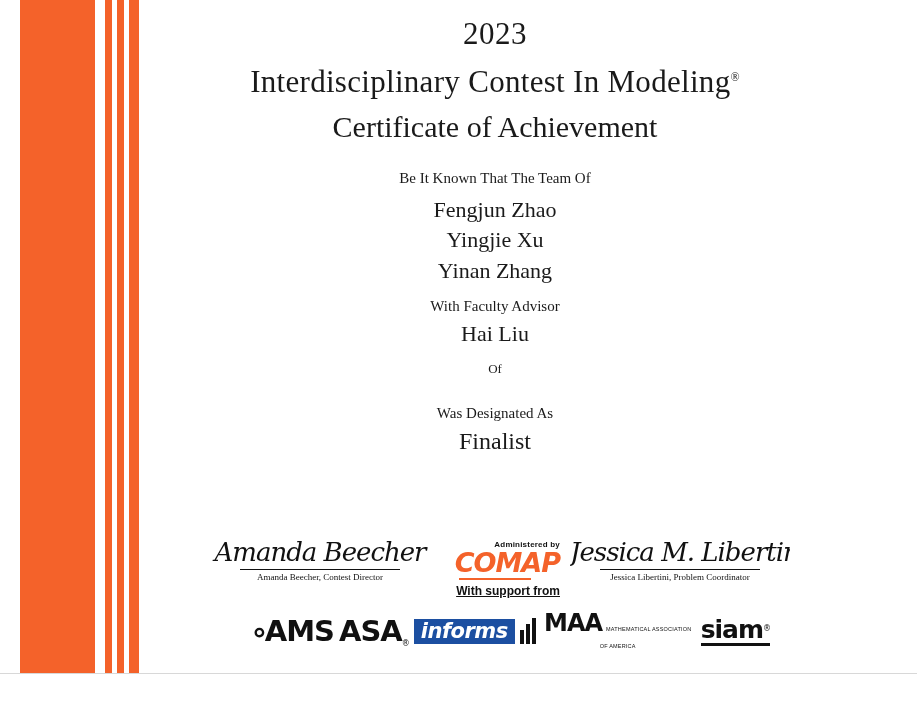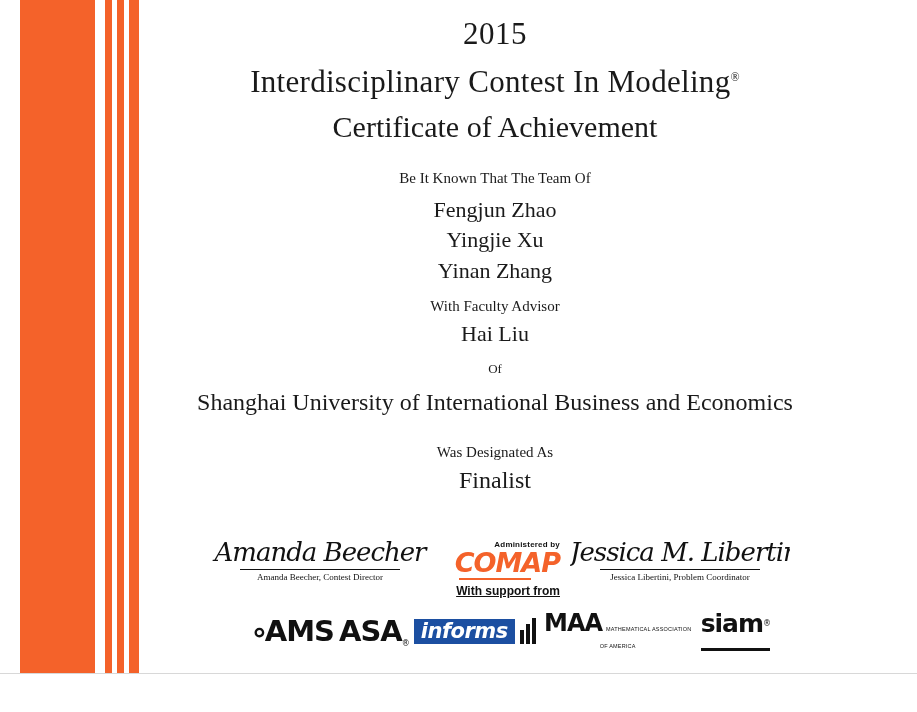--- a/index.html
+++ b/index.html
@@ -267,21 +267,21 @@
     font-size: 5.5px;
     letter-spacing: 0.2px;
     margin-top: 1px;
   }
   .logo-siam {
     font-family: "DejaVu Sans", sans-serif;
     font-weight: bold;
     font-size: 25px;
     letter-spacing: -1px;
     border-bottom: 3px solid #111;
-    padding-bottom: 12px;
+    padding-bottom: 1px;
     line-height: 1;
   }
   .logo-siam .reg-sm {
     font-size: 8px;
     vertical-align: super;
     font-weight: normal;
   }
 
   
   .page-bottom {
@@ -299,39 +299,38 @@
 
 <div class="certificate">
 
   <div class="bar bar-wide"></div>
   <div class="bar bar-thin1"></div>
   <div class="bar bar-thin2"></div>
   <div class="bar bar-thin3"></div>
 
   <div class="content">
 
-    <div class="year">2015</div>
+    <div class="year">2023</div>
 
     <div class="contest-title">
       <span>Interdisciplinary Contest In Modeling</span><span class="reg">®</span>
     </div>
 
     <div class="cert-title">Certificate of Achievement</div>
 
     <div class="small-line">Be It Known That The Team Of</div>
 
     <div class="team-name first">Fengjun Zhao</div>
     <div class="team-name">Yingjie Xu</div>
     <div class="team-name">Yinan Zhang</div>
 
     <div class="small-line tight">With Faculty Advisor</div>
     <div class="advisor-name">Hai Liu</div>
 
     <div class="of-line">Of</div>
-    <div class="institution">Shanghai University of International Business and Economics</div>
 
     <div class="designated">Was Designated As</div>
     <div class="award">Finalist</div>
 
     <div class="sig-row">
       <div class="sig sig-left">
         <div class="sig-script">Amanda Beecher</div>
         <div class="sig-rule"></div>
         <div class="sig-caption">Amanda Beecher, Contest Director</div>
       </div>

